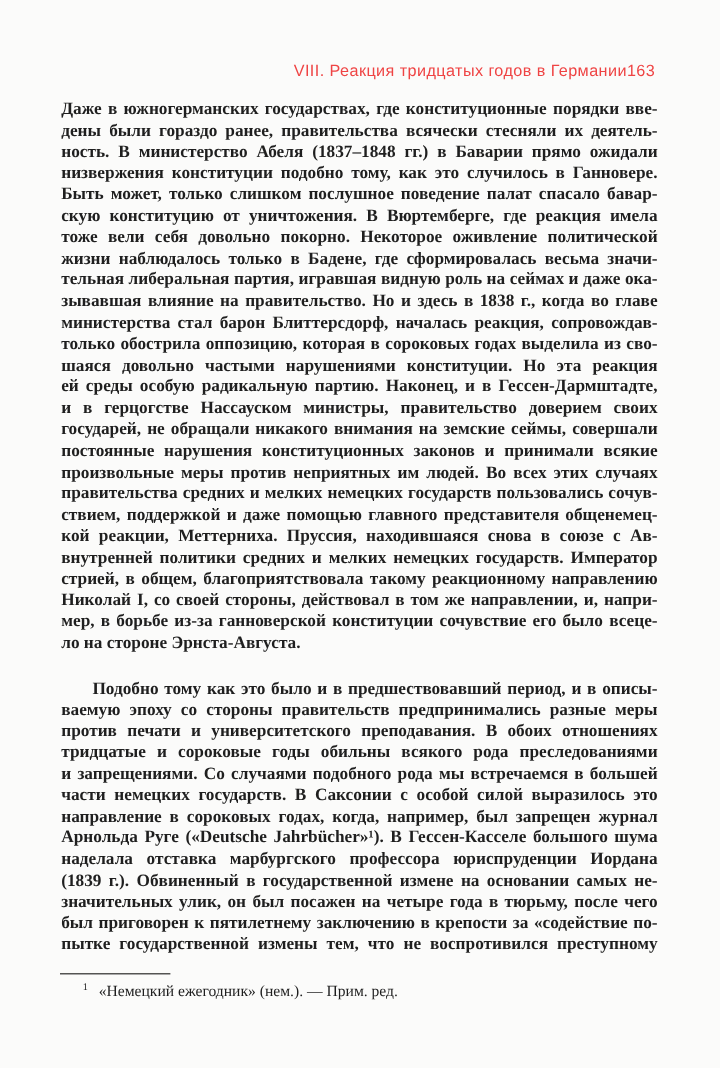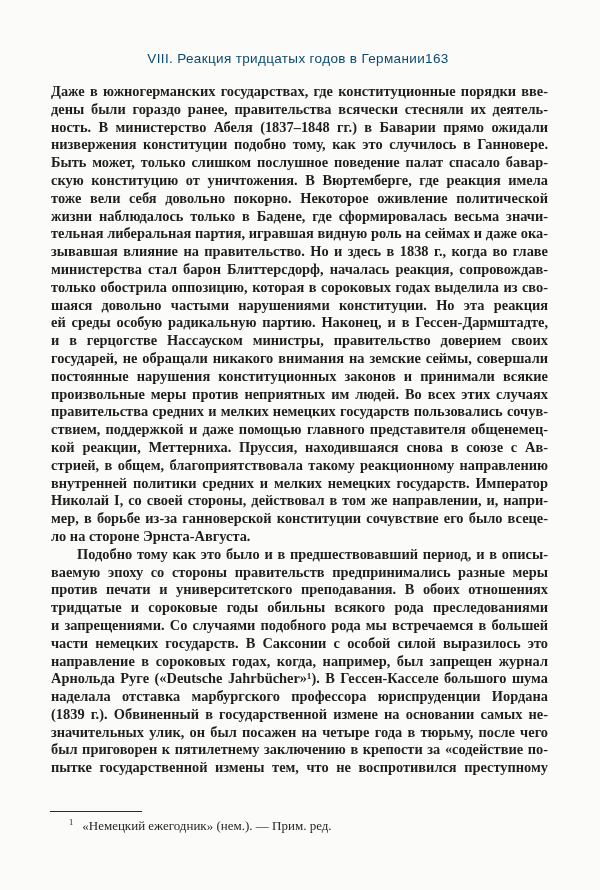--- a/index.html
+++ b/index.html
@@ -7,40 +7,40 @@
     position:relative;
     width:600px; height:890px;
     margin:0 auto;
     background:#fbfbfa;
     color:#1f1f1f;
     font-family:"Liberation Serif", serif;
     overflow:hidden;
   }
   .running-header {
     position:absolute; top:51px; left:50px; right:54px;
-    display:flex; justify-content:center; align-items:baseline;
+    display:flex; justify-content:flex-end; align-items:baseline;
     font-family:"Liberation Sans", sans-serif;
     font-weight:300;
     font-size:13.5px;
     letter-spacing:0.35px;
-    color:#0c4a6e;
+    color:#ef4444;
   }
   .body-text {
     position:absolute; top:83px; left:51px; width:497px;
     font-size:14.4px;
     line-height:17.8px;
   }
   .paragraph { margin:0; }
   .line {
     text-align:justify;
     text-align-last:justify;
     font-weight:bold;
   }
   .line.no-justify { text-align-last:left; }
-  .line.first-indent { text-indent:26px; }
+  .line.first-indent { text-indent:26px;margin-top:20px; }
   .footnote-rule {
     position:absolute; top:811px; left:50px; width:92px;
     border-top:1.4px solid #2b2b2b;
   }
   .footnote {
     position:absolute; top:818px; left:51px; width:497px;
     font-size:13px; line-height:16px;
     text-indent:18px;
   }
   .footnote sup {
@@ -77,22 +77,22 @@
         <div class="line">только обострила оппозицию, которая в сороковых годах выделила из сво-</div>
         <div class="line">шаяся довольно частыми нарушениями конституции. Но эта реакция</div>
         <div class="line">ей среды особую радикальную партию. Наконец, и в Гессен-Дармштадте,</div>
         <div class="line">и в герцогстве Нассауском министры, правительство доверием своих</div>
         <div class="line">государей, не обращали никакого внимания на земские сеймы, совершали</div>
         <div class="line">постоянные нарушения конституционных законов и принимали всякие</div>
         <div class="line">произвольные меры против неприятных им людей. Во всех этих случаях</div>
         <div class="line">правительства средних и мелких немецких государств пользовались сочув-</div>
         <div class="line">ствием, поддержкой и даже помощью главного представителя общенемец-</div>
         <div class="line">кой реакции, Меттерниха. Пруссия, находившаяся снова в союзе с Ав-</div>
+        <div class="line">внутренней политики средних и мелких немецких государств. Император</div>
         <div class="line">стрией, в общем, благоприятствовала такому реакционному направлению</div>
-        <div class="line">внутренней политики средних и мелких немецких государств. Император</div>
         <div class="line">Николай I, со своей стороны, действовал в том же направлении, и, напри-</div>
         <div class="line">мер, в борьбе из-за ганноверской конституции сочувствие его было всеце-</div>
         <div class="line no-justify">ло на стороне Эрнста-Августа.</div>
       </div>
       <div class="paragraph">
         <div class="line first-indent">Подобно тому как это было и в предшествовавший период, и в описы-</div>
         <div class="line">ваемую эпоху со стороны правительств предпринимались разные меры</div>
         <div class="line">против печати и университетского преподавания. В обоих отношениях</div>
         <div class="line">тридцатые и сороковые годы обильны всякого рода преследованиями</div>
         <div class="line">и запрещениями. Со случаями подобного рода мы встречаемся в большей</div>

